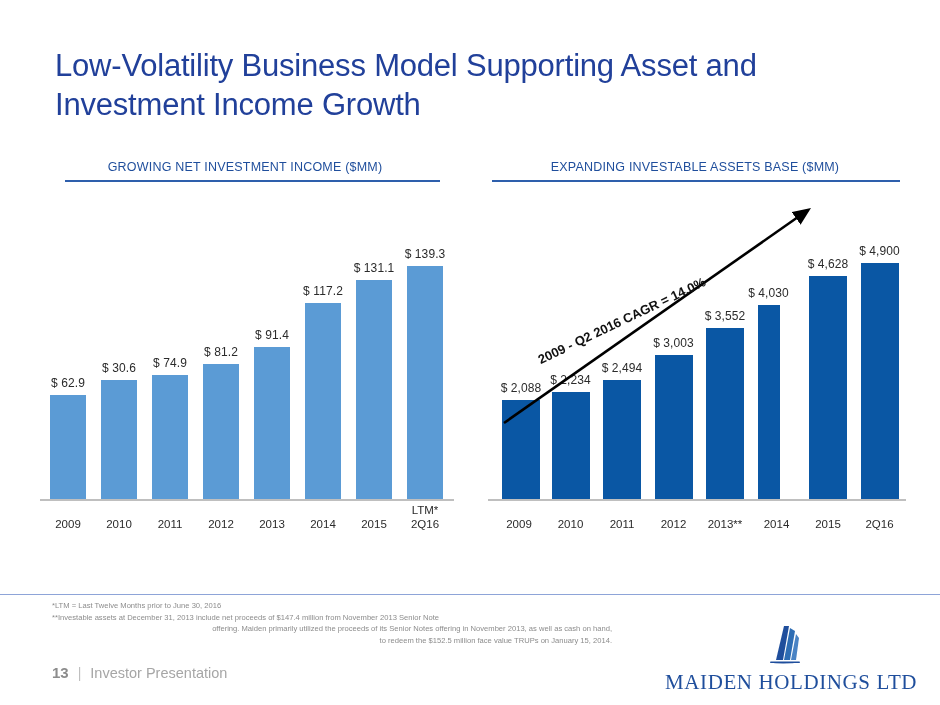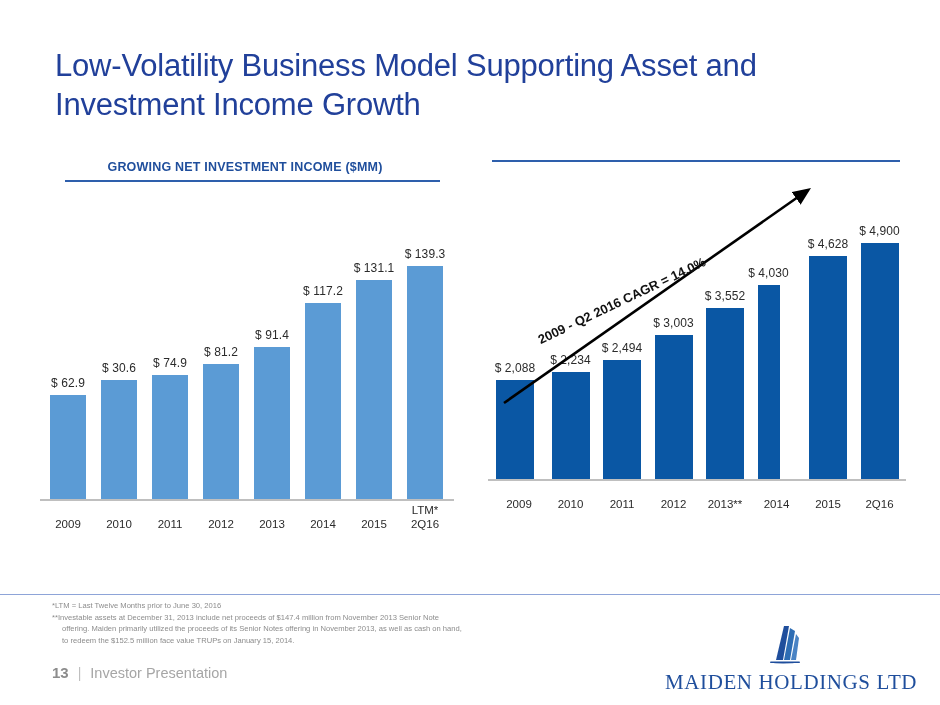--- a/index.html
+++ b/index.html
@@ -32,21 +32,21 @@
   .panel {
     position: absolute;
     top: 160px;
   }
   #panel-left  { left: 30px;  width: 430px; }
   #panel-right { left: 478px; width: 434px; }
 
   .panel-header {
     text-align: center;
     font-size: 12.5px;
-    font-weight: bold;
+    font-weight: normal;
     color: #1F4E9C;
     letter-spacing: 0.2px;
     padding-bottom: 6px;
   }
   .panel-rule {
     height: 2px;
     background: #2E5FAC;
     margin: 0 auto;
   }
   #panel-left .panel-rule  { width: 375px; margin-left: 35px; }
@@ -137,21 +137,21 @@
   }
   #footnotes {
     position: absolute;
     left: 52px;
     top: 600px;
     width: 560px;
     font-size: 7.6px;
     line-height: 11.6px;
     color: #8C8C8C;
   }
-  #footnotes .fn-indent { padding-left: 10px; display: block; }
+  #footnotes .fn-indent { padding-left: 10px; display: block; text-align: right; }
 
   #page-footer {
     position: absolute;
     left: 52px;
     top: 664px;
     display: flex;
     align-items: baseline;
     color: #A6A6A6;
   }
   #page-number {
@@ -236,24 +236,25 @@
       <div class="tick" style="left: 114px; width: 52px;">2011</div>
       <div class="tick" style="left: 165px; width: 52px;">2012</div>
       <div class="tick" style="left: 216px; width: 52px;">2013</div>
       <div class="tick" style="left: 267px; width: 52px;">2014</div>
       <div class="tick" style="left: 318px; width: 52px;">2015</div>
       <div class="tick" style="left: 369px; width: 52px;">LTM*<span class="tick-sub">2Q16</span></div>
     </div>
 </div>
 
 <div class="panel" id="panel-right">
+  <div class="panel-header">EXPANDING INVESTABLE ASSETS BASE ($MM)</div>
   <div class="panel-rule"></div>
   <div class="chart">
     <div class="plot" id="plot-right">
-        <div class="bar-col" style="left: 18px; width: 38px;">
+        <div class="bar-col" style="left: 24px; width: 38px;">
           <div class="bar-label">$ 2,088</div>
           <div class="bar" style="height: 101px;"></div>
         </div>
         <div class="bar-col" style="left: 73.5px; width: 38px;">
           <div class="bar-label">$ 2,234</div>
           <div class="bar" style="height: 109px;"></div>
         </div>
         <div class="bar-col" style="left: 125px; width: 38px;">
           <div class="bar-label">$ 2,494</div>
           <div class="bar" style="height: 121px;"></div>

